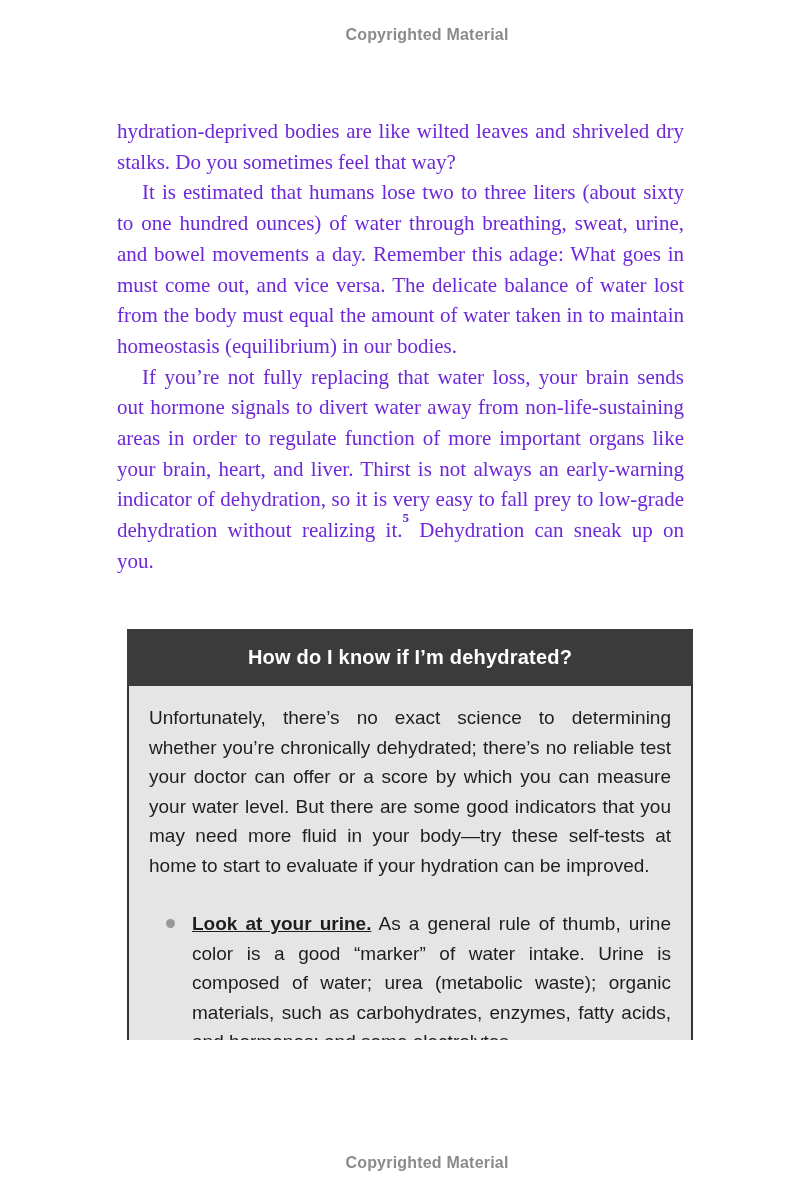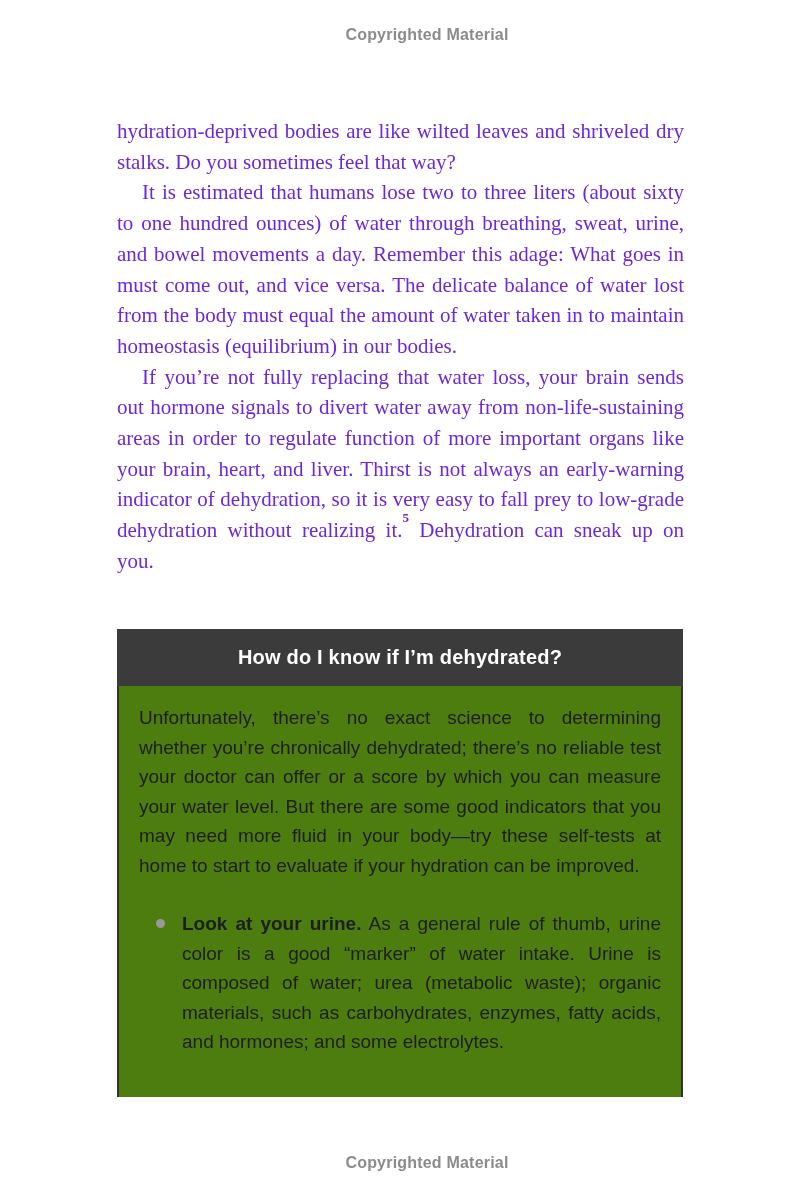--- a/index.html
+++ b/index.html
@@ -71,41 +71,41 @@
     line-height: 0;
     position: relative;
     top: -7px;
     font-weight: bold;
   }
 
   
   .info-box {
     position: absolute;
     top: 629px;
-    left: 117px;
+    left: 127px;
     width: 566px;
   }
   .info-box-header {
     background: #3b3b3b;
     height: 57px;
     display: flex;
     align-items: center;
     justify-content: center;
     color: #ffffff;
     font-family: "Liberation Sans", sans-serif;
     font-weight: bold;
     font-size: 20px;
     letter-spacing: 0.2px;
   }
   .info-box-body {
-    background: #4d7c0f;
+    background: #e5e5e5;
     border-left: 2px solid #333333;
     border-right: 2px solid #333333;
     box-sizing: border-box;
-    height: 411px;
+    height: 354px;
     overflow: hidden;
     padding: 17px 20px 0 20px;
     font-family: "Liberation Sans", sans-serif;
     font-size: 19px;
     line-height: 29.5px;
     color: #1e1e1e;
     text-align: justify;
   }
   .info-box-body .intro { margin: 0; }
   .bullet-list {
@@ -119,21 +119,21 @@
   }
   .bullet-dot {
     position: absolute;
     left: 17px;
     top: 10px;
     width: 9px;
     height: 9px;
     border-radius: 50%;
     background: #999999;
   }
-  .bullet-lead { font-weight: bold; }
+  .bullet-lead { font-weight: bold; text-decoration: underline; }
 </style>
 </head>
 <body>
 
 <div class="page">
 
   <div class="copyright top">Copyrighted Material</div>
 
 
   <div class="body-copy">

